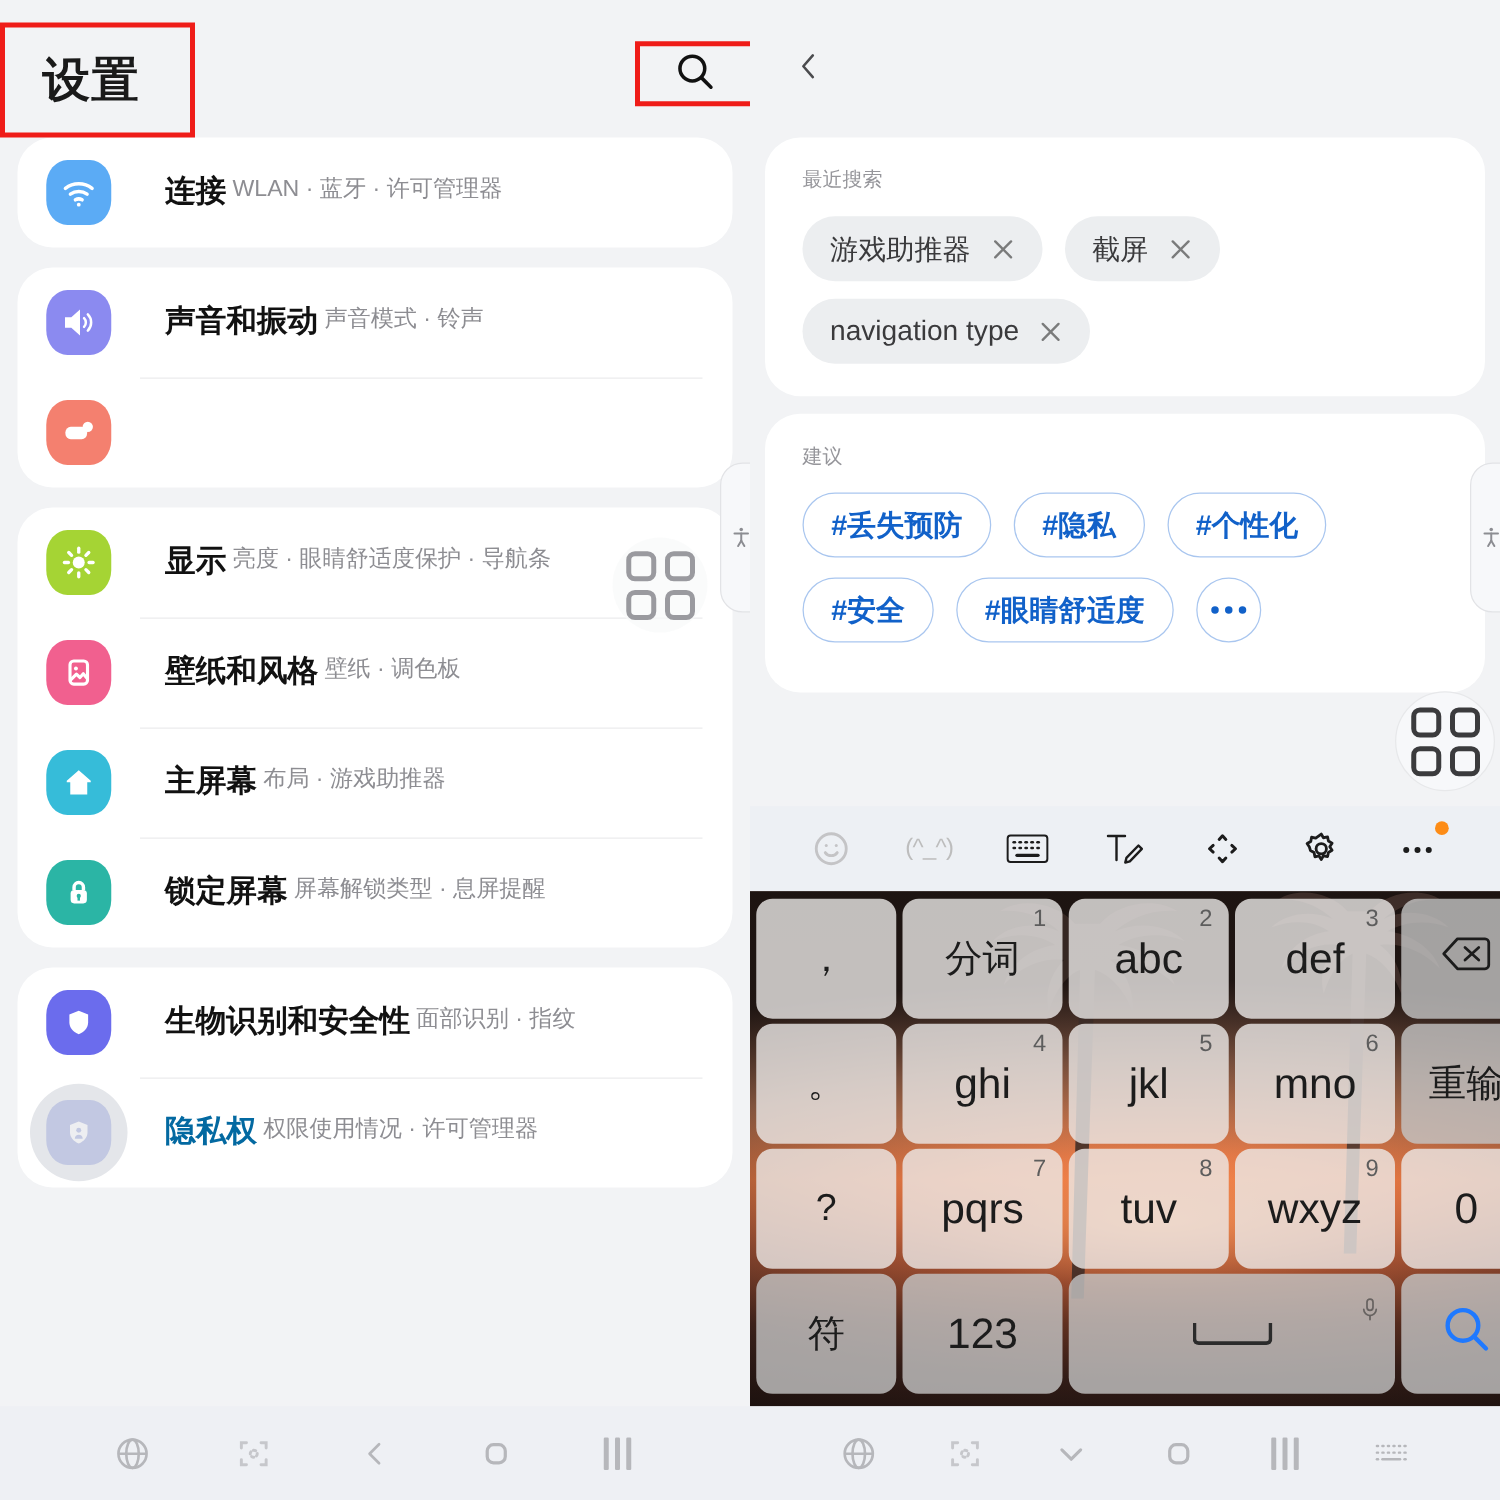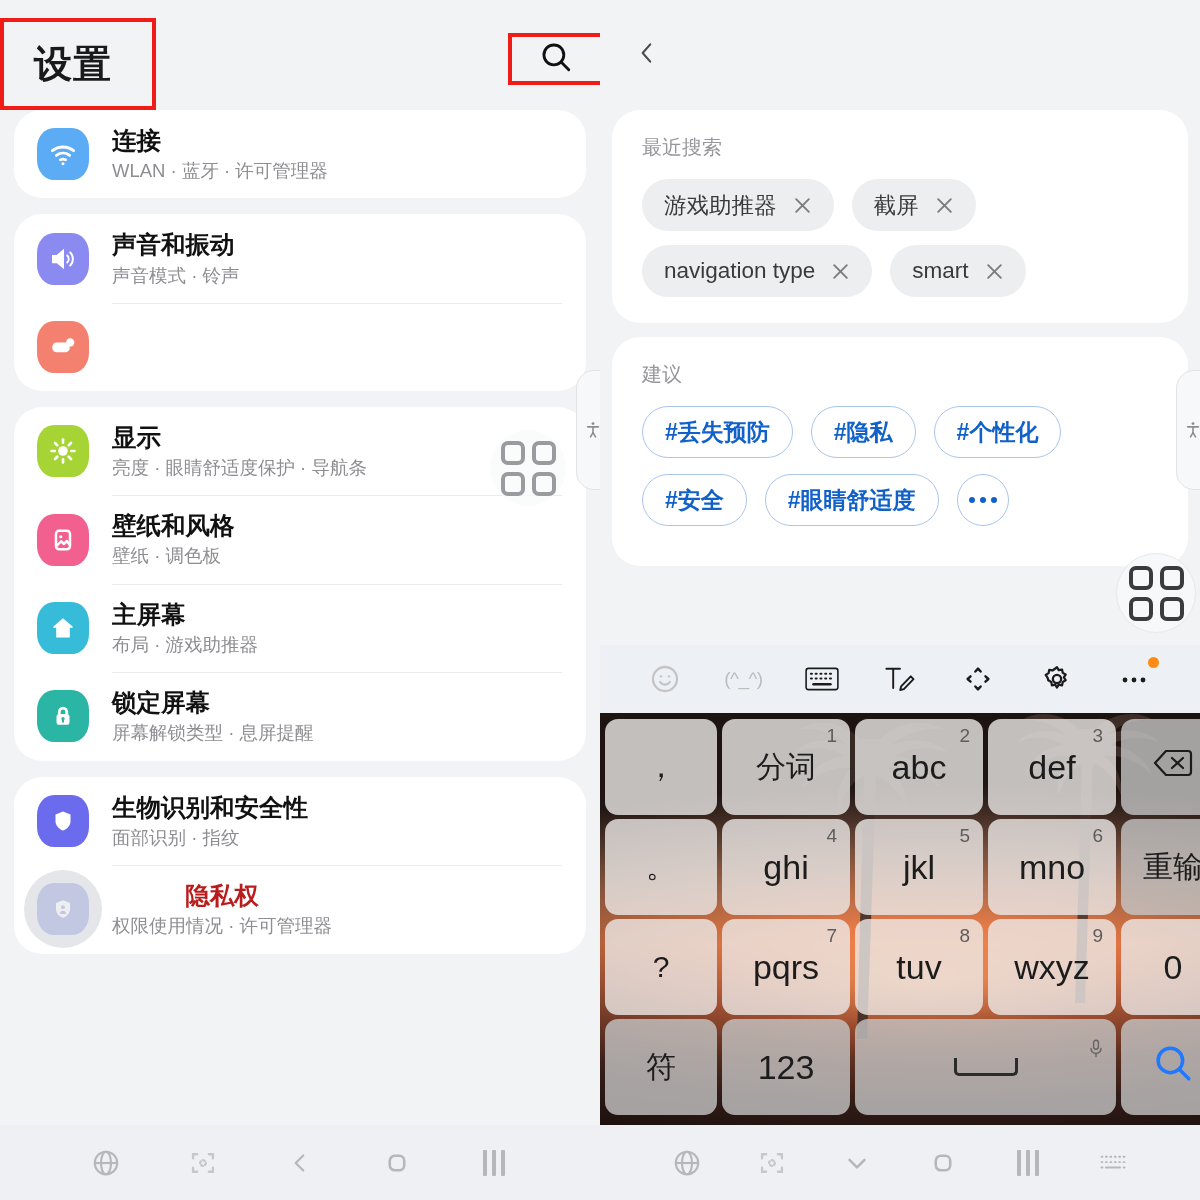--- a/index.html
+++ b/index.html
@@ -62,47 +62,47 @@
     width: 54px; height: 54px; flex: 0 0 54px;
     margin-right: 22px;
     display: flex; align-items: center; justify-content: center;
     position: relative;
   }
   .sq {
     width: 52px; height: 52px;
     border-radius: 17px 17px 17px 17px / 20px 20px 20px 20px;
     display: flex; align-items: center; justify-content: center;
   }
-  .txts { display: flex; flex-direction: column; gap: 5px; min-width: 0; }
+  .txts { display: flex; flex-direction: row; gap: 5px; min-width: 0; margin-left: 20px; }
   .t-main { font-size: 24.5px; font-weight: bold; color: #111; line-height: 1.15; }
   .t-sub  { font-size: 18.5px; color: #8d8d92; line-height: 1.15; white-space: nowrap;}
   .ripple {
     position: absolute; width: 78px; height: 78px; border-radius: 50%;
     background: #e4e6ea; left: 50%; top: 50%; transform: translate(-50%,-50%);
     z-index: 0;
   }
   .dim { opacity: .40; position: relative; z-index: 1; }
-  .dim-txt .t-main { color: #b91c1c; text-align: center; }
+  .dim-txt .t-main { color: #0369a1; text-align: center; }
 
   
   .pane-right {
     position: relative;
     width: 600px; height: 1200px;
     background: #f2f3f5;
     overflow: hidden;
   }
   .hdr-r {
     height: 110px; display: flex; align-items: center; padding-left: 34px; gap: 18px;
   }
   .back-chev { width: 26px; height: 34px; }
   .panel {
     background: #fff; border-radius: 28px; margin: 0 12px 14px 12px;
     padding: 24px 26px 26px 30px;
   }
-  .panel-label { font-size: 20px; color: #96969b; margin-bottom: 18px; }
+  .panel-label { font-size: 16px; color: #96969b; margin-bottom: 18px; }
   .chips { display: flex; flex-wrap: wrap; gap: 14px 18px; }
   .chip {
     background: #eceef0; border-radius: 26px;
     height: 52px; padding: 0 22px;
     display: inline-flex; align-items: center; gap: 16px;
     font-size: 22.5px; color: #3a3a3c;
   }
   .chip .x { width: 19px; height: 19px; opacity: .75; }
   .tag {
     border: 1.6px solid #a9c6ef; border-radius: 26px;
@@ -446,27 +446,20 @@
         </span>
         <span class="chip">
           <span>截屏</span>
           <svg class="x" viewBox="0 0 24 24" stroke="#555" stroke-width="2.4" stroke-linecap="round">
               <line x1="4" y1="4" x2="20" y2="20"></line>
               <line x1="20" y1="4" x2="4" y2="20"></line>
             </svg>
         </span>
         <span class="chip">
           <span>navigation type</span>
-          <svg class="x" viewBox="0 0 24 24" stroke="#555" stroke-width="2.4" stroke-linecap="round">
-              <line x1="4" y1="4" x2="20" y2="20"></line>
-              <line x1="20" y1="4" x2="4" y2="20"></line>
-            </svg>
-        </span>
-        <span class="chip">
-          <span>smart</span>
           <svg class="x" viewBox="0 0 24 24" stroke="#555" stroke-width="2.4" stroke-linecap="round">
               <line x1="4" y1="4" x2="20" y2="20"></line>
               <line x1="20" y1="4" x2="4" y2="20"></line>
             </svg>
         </span>
       </div>
     </div>
 
     <div class="panel" style="padding-bottom:40px;">
       <div class="panel-label">建议</div>

